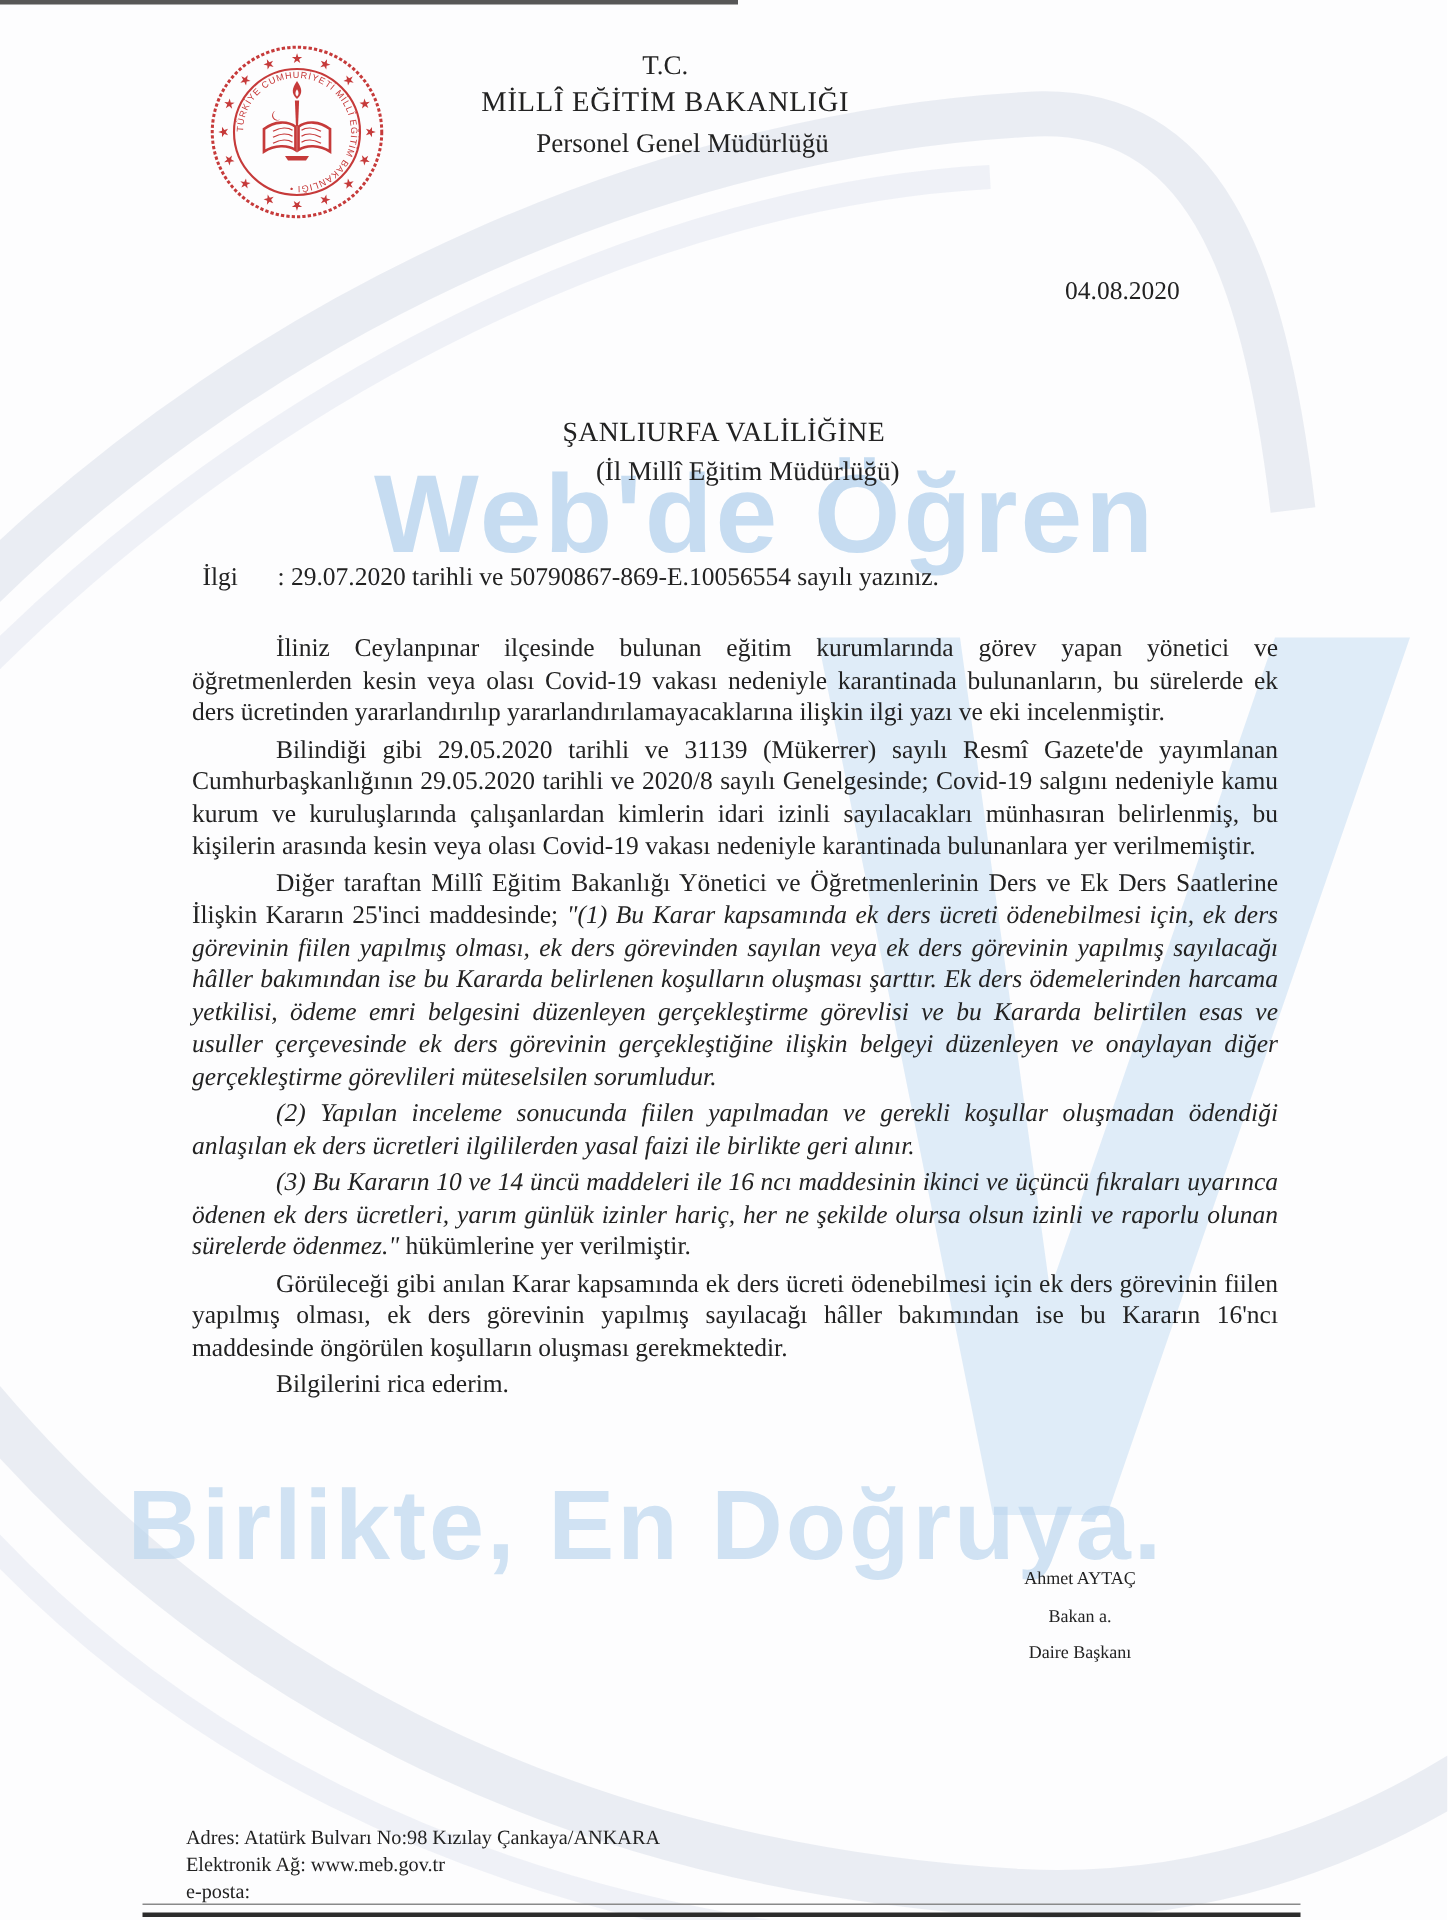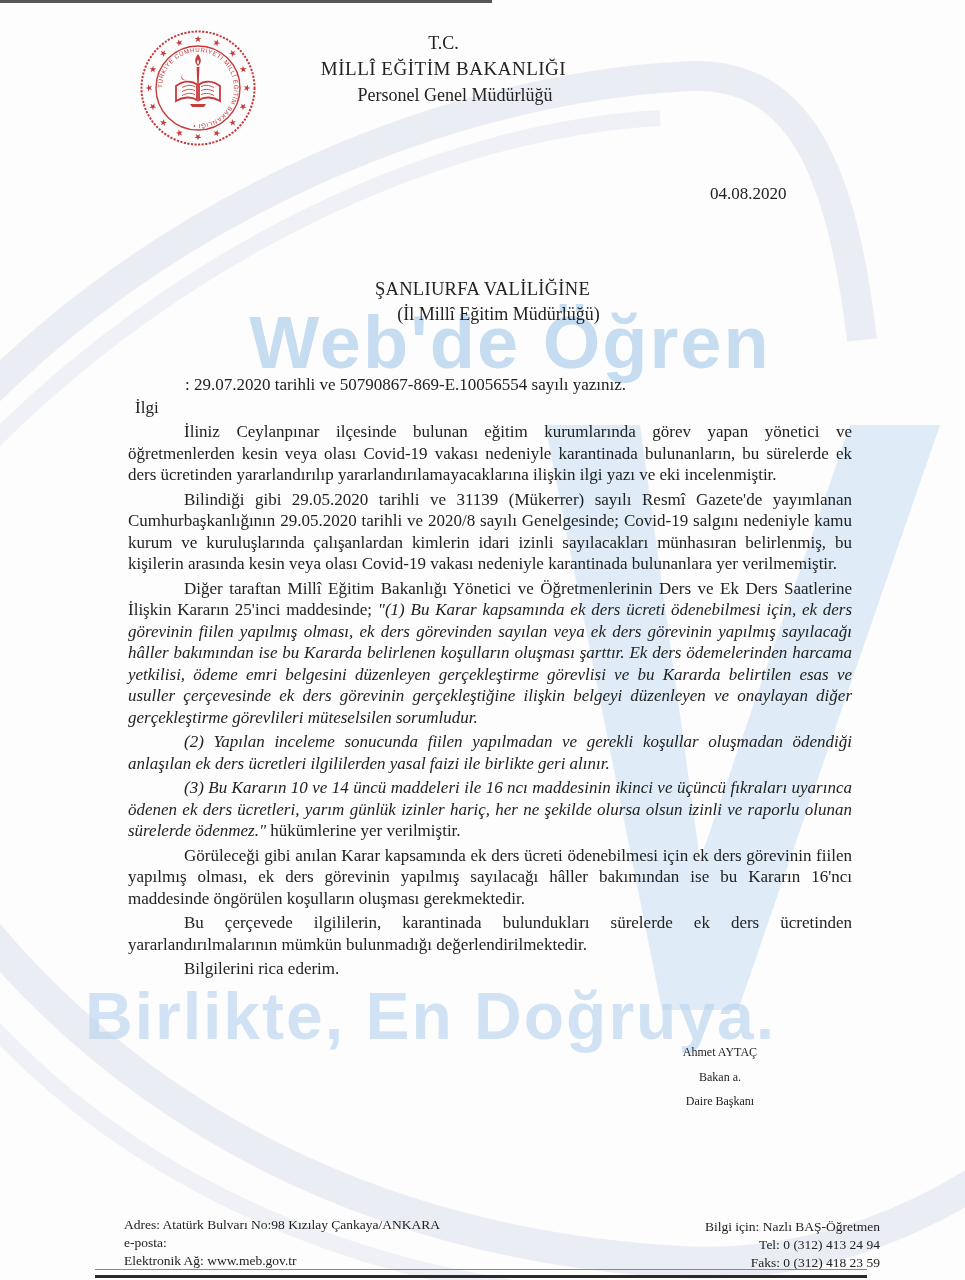--- a/index.html
+++ b/index.html
@@ -29,21 +29,21 @@
   .meta{position:absolute;left:135px;top:184px;z-index:2;font-size:17px;line-height:25px;}
   .meta .row{display:flex;}
   .meta .lbl{width:50px;}
   .doc-date{position:absolute;left:710px;top:184px;z-index:2;font-size:17px;}
   
   .addressee{position:absolute;left:0;top:277px;width:965px;text-align:center;z-index:2;line-height:25px;}
   .addressee .l1{font-size:18.5px;letter-spacing:.3px;}
   .addressee .l2{font-size:18px;padding-left:32px;}
   
   .ref{position:absolute;left:135px;top:375px;z-index:2;font-size:17px;display:flex;}
-  .ref .lbl{width:50px;margin-top:23px;}
+  .ref .lbl{width:50px;}
   
   .body-text{position:absolute;left:128px;top:421px;width:724px;z-index:2;}
   .para{
     margin:0 0 3px 0;font-size:17px;line-height:21.5px;
     text-align:justify;text-indent:56px;
   }
   .para i{font-style:italic;}
   
   .sig{position:absolute;left:620px;top:1040px;width:200px;text-align:center;z-index:2;font-size:12px;line-height:24.5px;}
   
@@ -137,36 +137,30 @@
     <span>: 29.07.2020 tarihli ve 50790867-869-E.10056554 sayılı yazınız.</span>
   </div>
 
   <div class="body-text">
     <p class="para">İliniz Ceylanpınar ilçesinde bulunan eğitim kurumlarında görev yapan yönetici ve öğretmenlerden kesin veya olası Covid-19 vakası nedeniyle karantinada bulunanların, bu sürelerde ek ders ücretinden yararlandırılıp yararlandırılamayacaklarına ilişkin ilgi yazı ve eki incelenmiştir.</p>
     <p class="para">Bilindiği gibi 29.05.2020 tarihli ve 31139 (Mükerrer) sayılı Resmî Gazete'de yayımlanan Cumhurbaşkanlığının 29.05.2020 tarihli ve 2020/8 sayılı Genelgesinde; Covid-19 salgını nedeniyle kamu kurum ve kuruluşlarında çalışanlardan kimlerin idari izinli sayılacakları münhasıran belirlenmiş, bu kişilerin arasında kesin veya olası Covid-19 vakası nedeniyle karantinada bulunanlara yer verilmemiştir.</p>
     <p class="para"><span>Diğer taraftan Millî Eğitim Bakanlığı Yönetici ve Öğretmenlerinin Ders ve Ek Ders Saatlerine İlişkin Kararın 25'inci maddesinde; </span><i>"(1) Bu Karar kapsamında ek ders ücreti ödenebilmesi için, ek ders görevinin fiilen yapılmış olması, ek ders görevinden sayılan veya ek ders görevinin yapılmış sayılacağı hâller bakımından ise bu Kararda belirlenen koşulların oluşması şarttır. Ek ders ödemelerinden harcama yetkilisi, ödeme emri belgesini düzenleyen gerçekleştirme görevlisi ve bu Kararda belirtilen esas ve usuller çerçevesinde ek ders görevinin gerçekleştiğine ilişkin belgeyi düzenleyen ve onaylayan diğer gerçekleştirme görevlileri müteselsilen sorumludur.</i></p>
     <p class="para"><i>(2) Yapılan inceleme sonucunda fiilen yapılmadan ve gerekli koşullar oluşmadan ödendiği anlaşılan ek ders ücretleri ilgililerden yasal faizi ile birlikte geri alınır.</i></p>
     <p class="para"><i>(3) Bu Kararın 10 ve 14 üncü maddeleri ile 16 ncı maddesinin ikinci ve üçüncü fıkraları uyarınca ödenen ek ders ücretleri, yarım günlük izinler hariç, her ne şekilde olursa olsun izinli ve raporlu olunan sürelerde ödenmez."</i><span> hükümlerine yer verilmiştir.</span></p>
     <p class="para">Görüleceği gibi anılan Karar kapsamında ek ders ücreti ödenebilmesi için ek ders görevinin fiilen yapılmış olması, ek ders görevinin yapılmış sayılacağı hâller bakımından ise bu Kararın 16'ncı maddesinde öngörülen koşulların oluşması gerekmektedir.</p>
-    <p class="para">Bu çerçevede ilgililerin, karantinada bulundukları sürelerde ek ders ücretinden yararlandırılmalarının mümkün bulunmadığı değerlendirilmektedir.</p>
     <p class="para">Bilgilerini rica ederim.</p>
   </div>
 
   <div class="sig">
     <div>Ahmet AYTAÇ</div>
     <div>Bakan a.</div>
     <div>Daire Başkanı</div>
   </div>
 
   <div class="footer-left">
     <div>Adres: Atatürk Bulvarı No:98 Kızılay Çankaya/ANKARA</div>
+    <div>Elektronik Ağ: www.meb.gov.tr</div>
     <div>e-posta:</div>
-    <div>Elektronik Ağ: www.meb.gov.tr</div>
-  </div>
-  <div class="footer-right">
-    <div>Bilgi için: Nazlı BAŞ-Öğretmen</div>
-    <div>Tel: 0 (312) 413 24 94</div>
-    <div>Faks: 0 (312) 418 23 59</div>
   </div>
 
   <div class="bottom-rule"></div>
 
 </div>
 
 </body></html>

